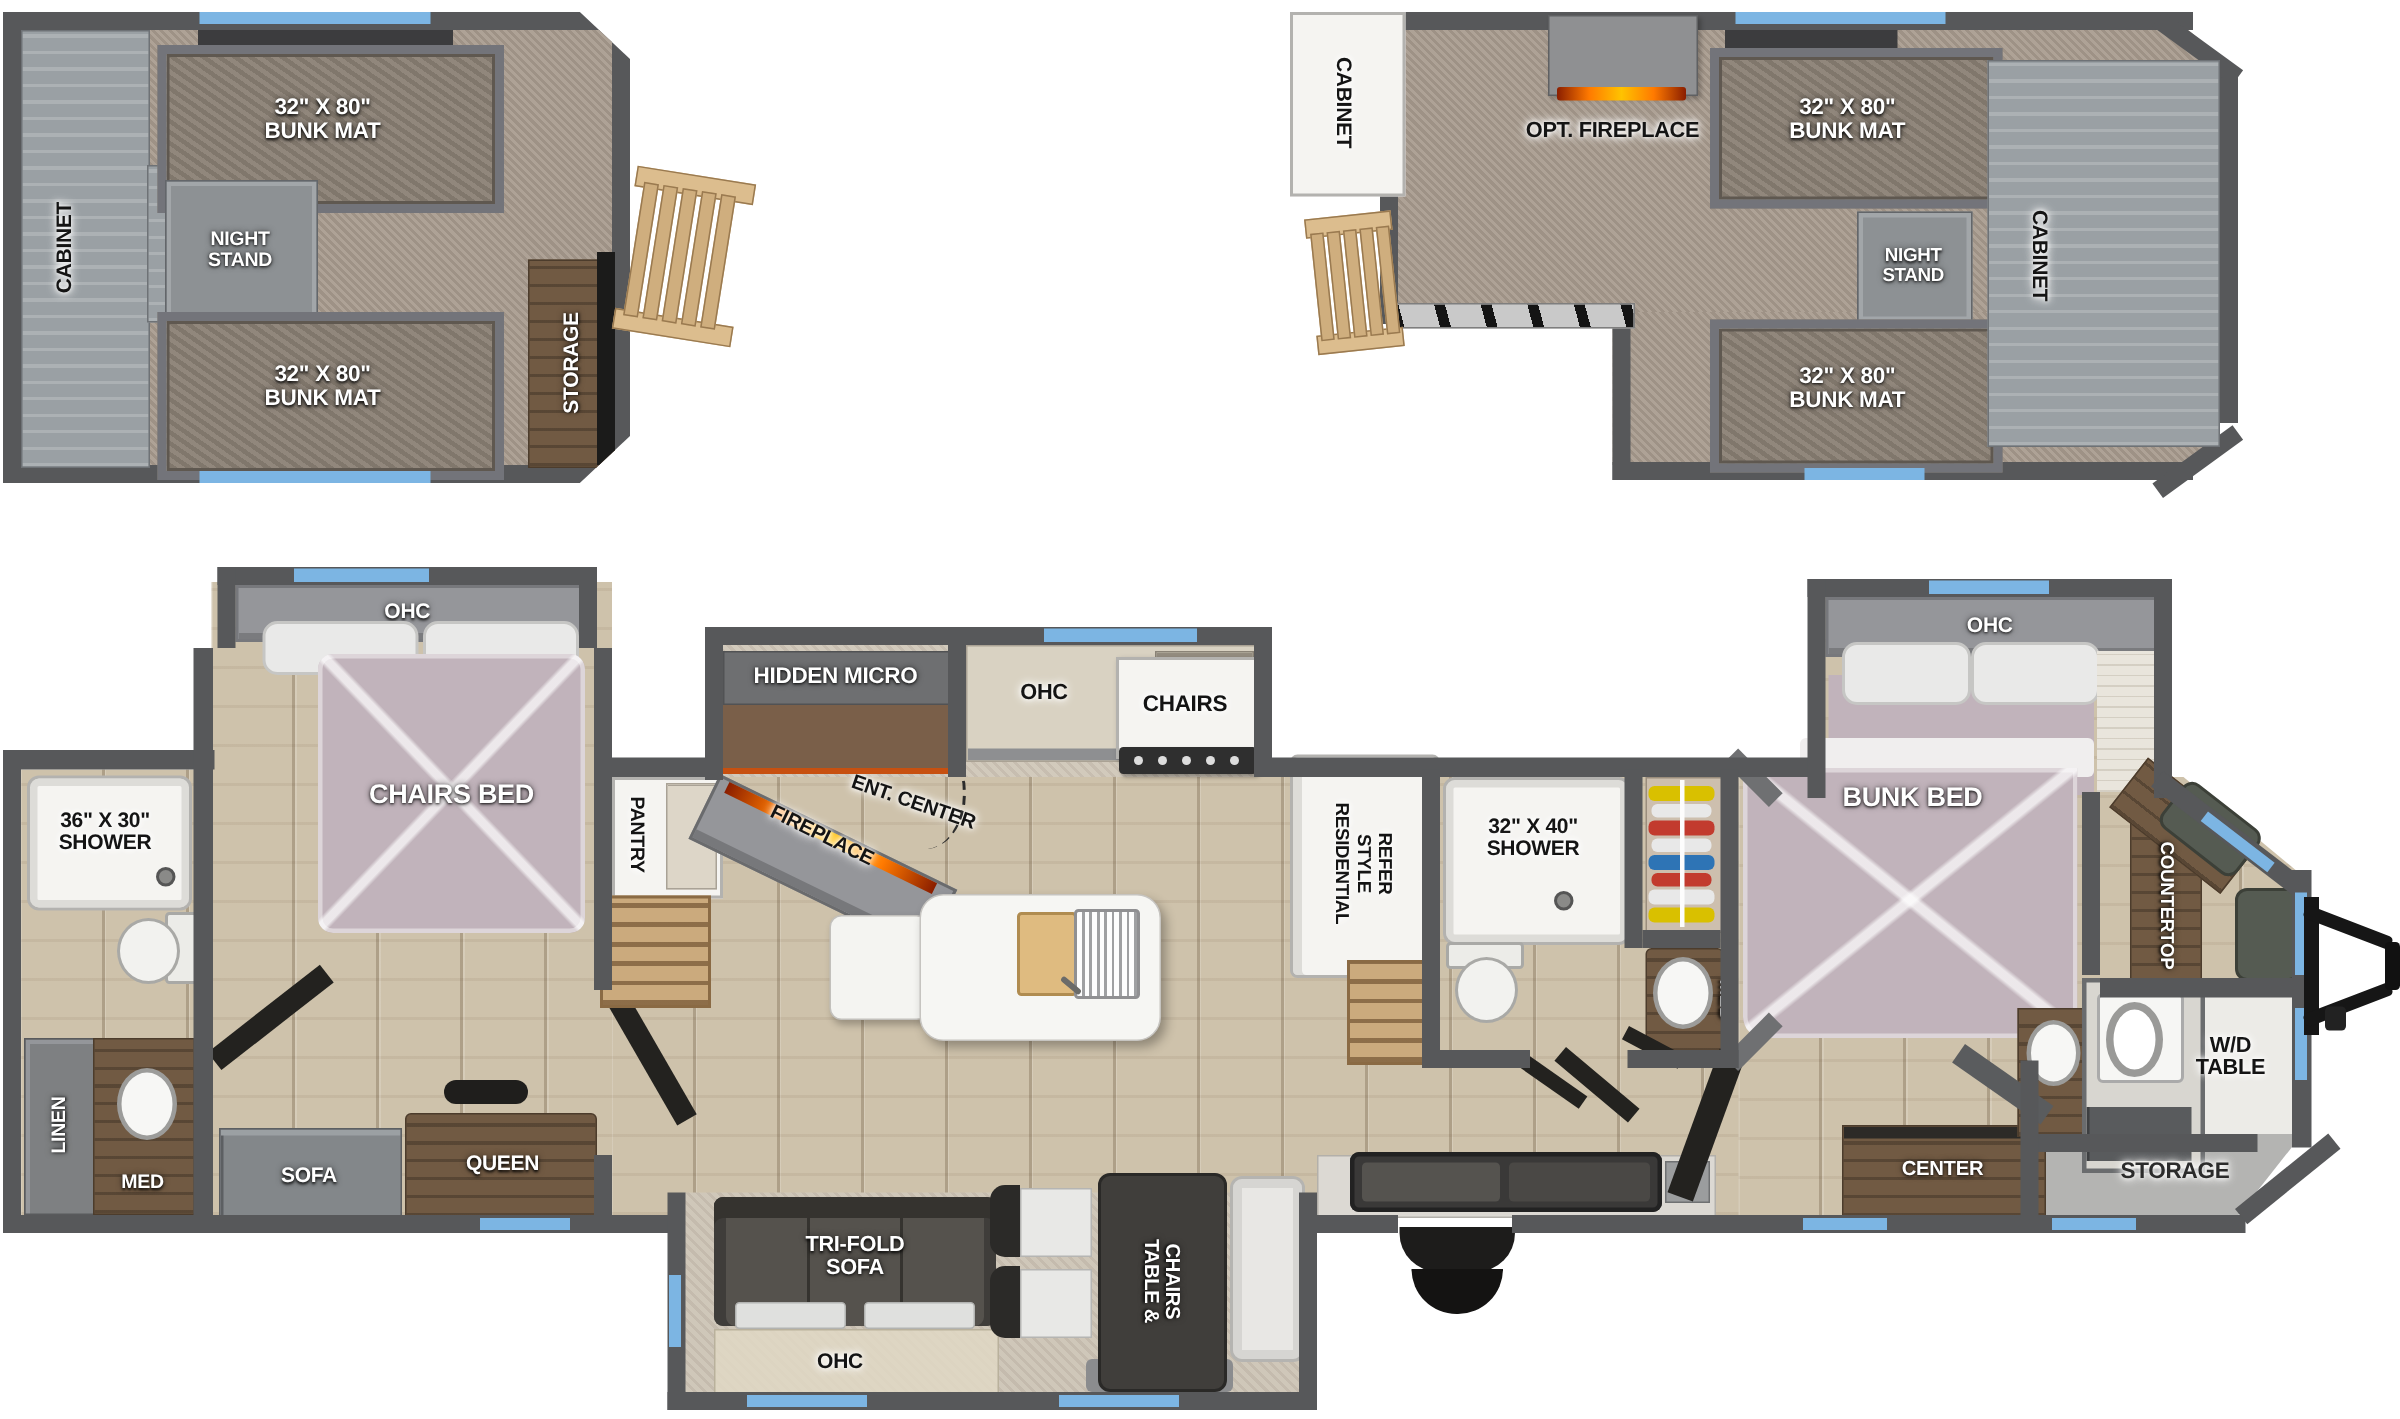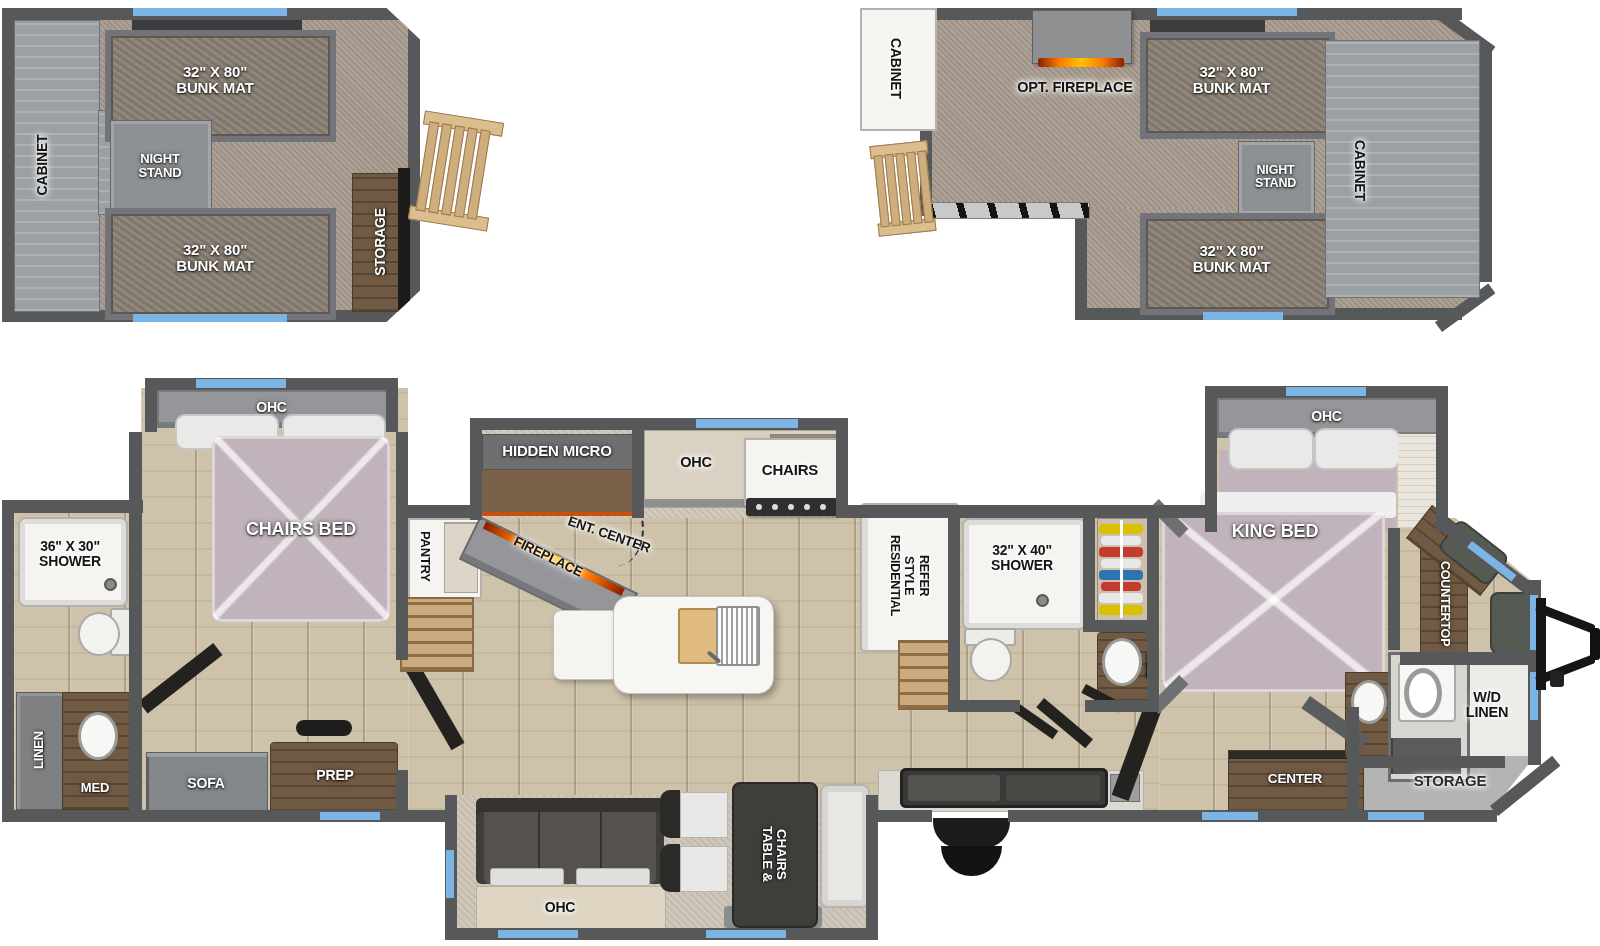--- a/index.html
+++ b/index.html
@@ -159,21 +159,21 @@
   <div class="lbl lw" style="left:157px;top:392px;width:229px;height:30px;font-size:14px;">OHC</div>
   <div class="pillow" style="left:175px;top:414px;width:100px;height:32px;"></div>
   <div class="pillow" style="left:282px;top:414px;width:100px;height:32px;"></div>
   <div class="bed" style="left:212px;top:436px;width:178px;height:186px;border-radius:10px;"></div>
   <div class="lbl lw" style="left:212px;top:515px;width:178px;height:30px;font-size:18px;">CHAIRS BED</div>
   <div class="dark" style="left:143px;top:700px;width:95px;height:15px;transform:rotate(-38deg);transform-origin:left center;"></div>
   <div class="abs" style="left:146px;top:752px;width:120px;height:58px;background:#83878a;border:1px solid #5c5f62;box-shadow:inset 0 4px 0 #9ba0a3, inset 60px 0 0 -58px #5c5f62;"></div>
   <div class="lbl lw" style="left:146px;top:770px;width:120px;height:26px;font-size:14px;">SOFA</div>
   <div class="brownwood" style="left:270px;top:742px;width:126px;height:68px;border-radius:4px 4px 0 0;"></div>
   <div class="abs" style="left:296px;top:720px;width:56px;height:16px;background:#1f1e1c;border-radius:8px;"></div>
-  <div class="lbl lw" style="left:280px;top:762px;width:110px;height:26px;font-size:14px;">PREP</div>
+  <div class="lbl lw" style="left:280px;top:762px;width:110px;height:26px;font-size:14px;">QUEEN</div>
   <div class="dark" style="left:404px;top:668px;width:15px;height:95px;transform:rotate(-30deg);transform-origin:left top;"></div>
 
   <div class="whitebox" style="left:408px;top:518px;width:70px;height:77px;"></div>
   <div class="abs" style="left:444px;top:522px;width:32px;height:69px;background:#ddd6c8;border:1px solid #a9a296;box-shadow:inset 0 23px 0 -22px #a9a296, inset 0 46px 0 -45px #a9a296;"></div>
   <div class="lbl lb vdown" style="left:410px;top:520px;width:30px;height:73px;font-size:13px;">PANTRY</div>
   <div class="stairs" style="left:400px;top:597px;width:70px;height:71px;"></div>
 
   <div class="abs" style="left:480px;top:516px;width:172px;height:44px;transform:rotate(26deg);transform-origin:left top;background:#95969a;border:2px solid #6a6b6d;box-shadow:inset 0 -6px 0 rgba(0,0,0,.2);">
     <div class="abs" style="left:6px;top:0;width:154px;height:8px;background:linear-gradient(90deg,#8a1e00,#ff7a00,#ffc300,#ff7a00,#8a1e00);"></div>
   </div>
@@ -244,48 +244,50 @@
   <div class="dark" style="left:1146px;top:702px;width:18px;height:102px;transform:rotate(20deg);transform-origin:center top;"></div>
 
   <div class="ohcband" style="left:1217px;top:398px;width:219px;height:36px;"></div>
   <div class="lbl lw" style="left:1217px;top:400px;width:219px;height:32px;font-size:14px;">OHC</div>
   <div class="bedplain" style="left:1219px;top:450px;width:177px;height:80px;"></div>
   <div class="pillow" style="left:1228px;top:428px;width:82px;height:38px;"></div>
   <div class="pillow" style="left:1314px;top:428px;width:82px;height:38px;"></div>
   <div class="abs" style="left:1398px;top:434px;width:38px;height:94px;background:#e9e5dc;background-image:repeating-linear-gradient(0deg,rgba(150,140,120,.25) 0 1px,transparent 1px 7px);"></div>
   <div class="abs" style="left:1200px;top:492px;width:196px;height:26px;background:#f0eeee;border-radius:4px;"></div>
   <div class="bed" style="left:1162px;top:512px;width:223px;height:180px;border-radius:0 0 14px 14px;"></div>
-  <div class="lbl lw" style="left:1195px;top:516px;width:160px;height:32px;font-size:18px;">KING BED</div>
+  <div class="lbl lw" style="left:1195px;top:516px;width:160px;height:32px;font-size:18px;">BUNK BED</div>
   <div class="abs" style="left:1148px;top:512px;width:42px;height:13px;background:#6f7072;transform:rotate(45deg);"></div>
   <div class="abs" style="left:1148px;top:688px;width:42px;height:13px;background:#6f7072;transform:rotate(-45deg);"></div>
   <div class="brownwood" style="left:1228px;top:750px;width:134px;height:60px;box-shadow:inset 0 8px 0 #2c2a27;"></div>
   <div class="lbl lw" style="left:1228px;top:762px;width:134px;height:34px;font-size:13.5px;">CENTER</div>
 
   <div class="brownwood" style="left:1420px;top:545px;width:46px;height:110px;"></div>
   <div class="brownwood" style="left:1432px;top:505px;width:92px;height:40px;transform:rotate(38deg);transform-origin:left top;"></div>
   <div class="lbl lw vdown" style="left:1434px;top:558px;width:20px;height:92px;font-size:12.5px;">COUNTERTOP</div>
   <div class="abs" style="left:1460px;top:518px;width:60px;height:34px;background:#555b52;border:2px solid #3c4038;border-radius:8px;transform:rotate(38deg);transform-origin:left top;"></div>
   <div class="abs" style="left:1490px;top:592px;width:40px;height:58px;background:#555b52;border:2px solid #3c4038;border-radius:8px;"></div>
   <div class="brownwood" style="left:1345px;top:672px;width:42px;height:84px;"></div>
   <div class="sink" style="left:1351px;top:680px;width:30px;height:38px;"></div>
   <div class="abs" style="left:1310px;top:696px;width:72px;height:15px;background:#5a5c5e;transform:rotate(35deg);transform-origin:left top;"></div>
   <div class="abs" style="left:1388px;top:652px;width:76px;height:124px;background:#d8d6d0;border:3px solid #6a6c6e;"></div>
   <div class="abs" style="left:1398px;top:662px;width:54px;height:56px;background:#f6f6f4;border:2px solid #aaa;border-radius:4px;"></div>
   <div class="abs" style="left:1404px;top:668px;width:28px;height:40px;border:5px solid #9a9a98;border-radius:50%;background:#fff;"></div>
   <div class="abs" style="left:1391px;top:738px;width:70px;height:36px;background:#595b5d;box-shadow:inset 33px 0 0 -31px #3e4042;"></div>
   <div class="lbl lb" style="left:1455px;top:682px;width:64px;height:46px;font-size:14.5px;">W/D
-LINEN</div>
+TABLE</div>
   <div class="lbl lb" style="left:1398px;top:768px;width:104px;height:26px;font-size:15px;color:#2b2b2b;">STORAGE</div>
 
   <div class="abs" style="left:476px;top:798px;width:188px;height:86px;background:#55524d;border-radius:6px;box-shadow:inset 0 14px 0 #35332f, inset 8px 0 0 #3f3d3a, inset -8px 0 0 #3f3d3a;">
     <div class="abs" style="left:62px;top:12px;width:2px;height:70px;background:#35332f;"></div>
     <div class="abs" style="left:124px;top:12px;width:2px;height:70px;background:#35332f;"></div>
   </div>
   <div class="abs" style="left:490px;top:868px;width:72px;height:16px;background:#dfe0de;border:1px solid #b2b3b1;border-radius:3px;"></div>
   <div class="abs" style="left:576px;top:868px;width:72px;height:16px;background:#dfe0de;border:1px solid #b2b3b1;border-radius:3px;"></div>
+  <div class="lbl lw" style="left:476px;top:812px;width:188px;height:52px;font-size:14.5px;">TRI-FOLD
+SOFA</div>
   <div class="abs" style="left:476px;top:886px;width:188px;height:42px;background:rgba(224,216,196,.85);border:1px solid #b9b19c;"></div>
   <div class="lbl lb" style="left:476px;top:890px;width:168px;height:34px;font-size:14px;">OHC</div>
   <div class="abs" style="left:660px;top:790px;width:20px;height:48px;background:#2b2a28;border-radius:10px 0 0 10px;"></div>
   <div class="abs" style="left:680px;top:792px;width:46px;height:44px;background:#e8e8e6;border:1px solid #b5b5b3;"></div>
   <div class="abs" style="left:660px;top:844px;width:20px;height:48px;background:#2b2a28;border-radius:10px 0 0 10px;"></div>
   <div class="abs" style="left:680px;top:846px;width:46px;height:44px;background:#e8e8e6;border:1px solid #b5b5b3;"></div>
   <div class="abs" style="left:724px;top:906px;width:98px;height:22px;background:#8b8c8e;border-radius:4px;"></div>
   <div class="abs" style="left:732px;top:782px;width:82px;height:142px;background:#403e3b;border:2px solid #2a2927;border-radius:8px;"></div>
   <div class="lbl lw vdown" style="left:751px;top:798px;width:46px;height:112px;font-size:13.5px;">TABLE &amp;
 CHAIRS</div>

